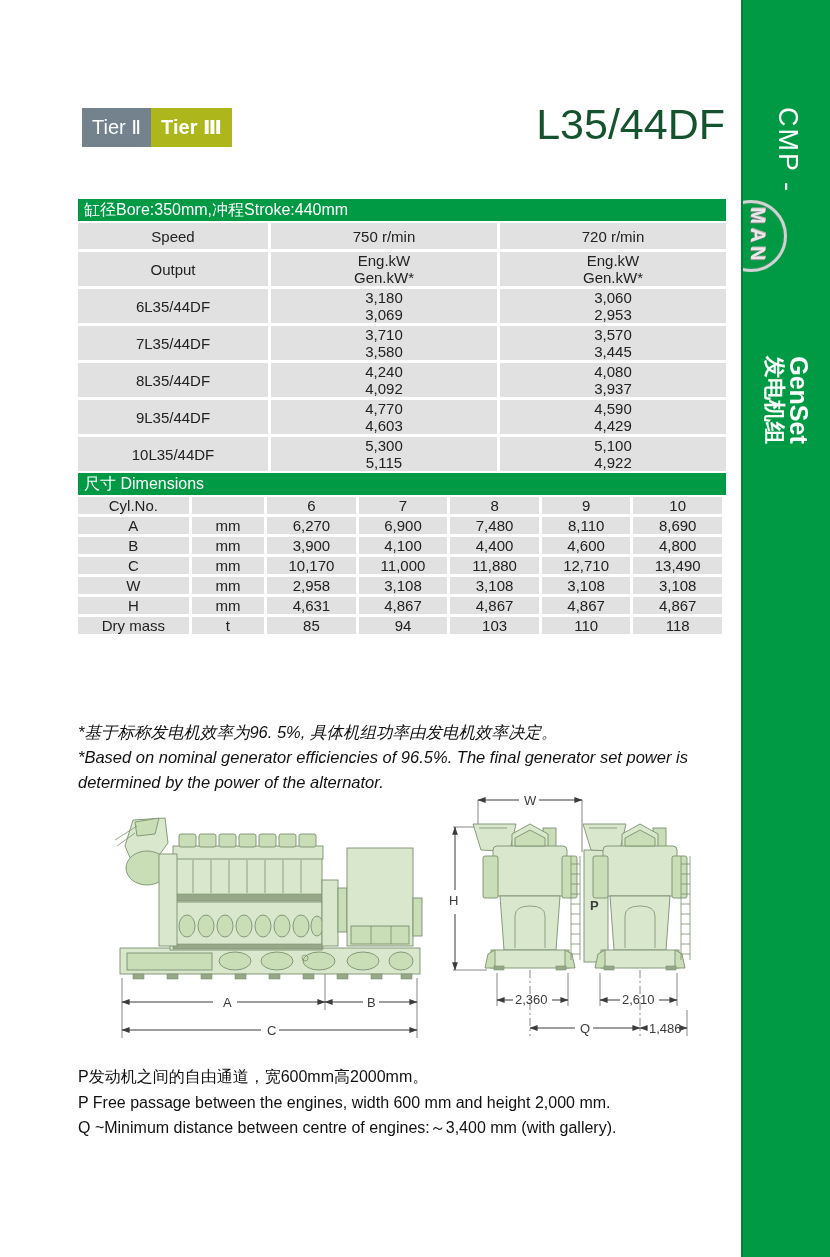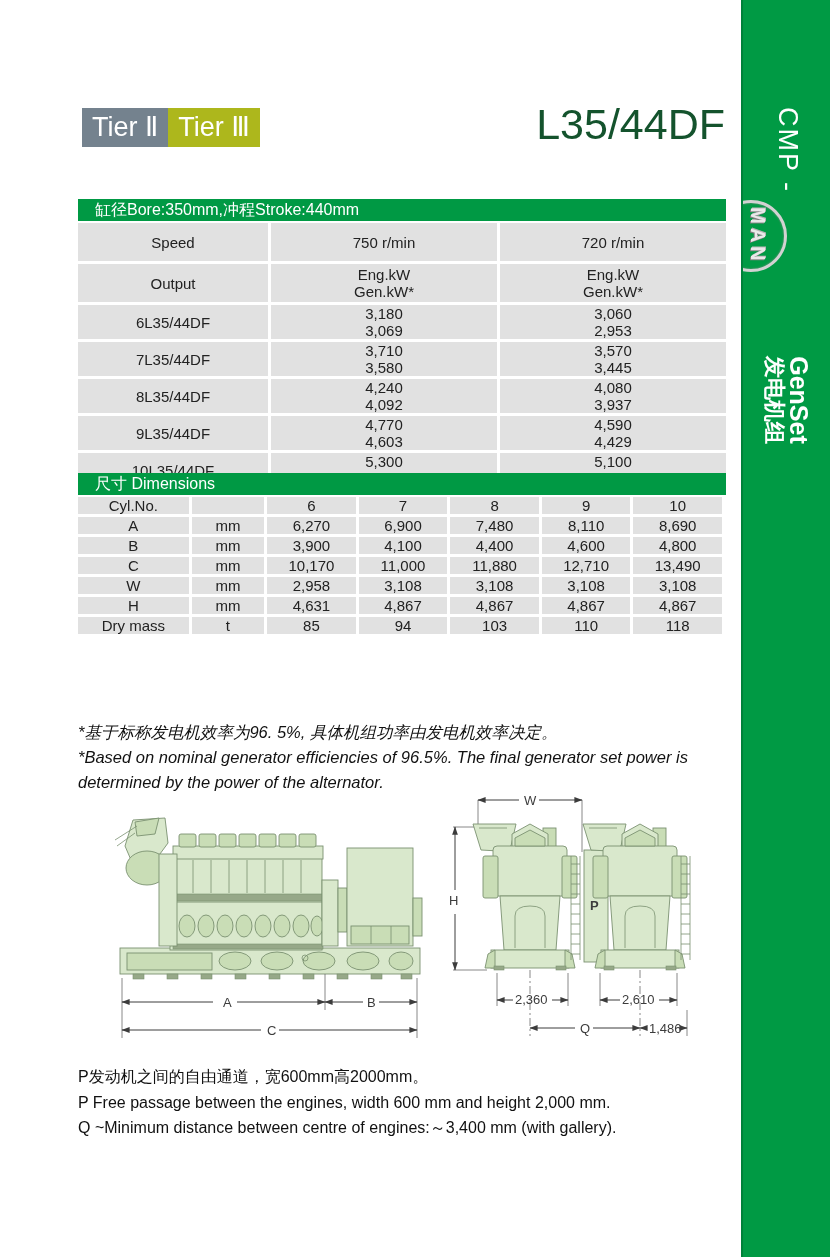--- a/index.html
+++ b/index.html
@@ -21,37 +21,37 @@
   .man-text{position:absolute;top:236px;left:14px;transform:translate(-50%,-50%) rotate(90deg);
     color:#e9e9e9;font-weight:bold;font-size:20px;letter-spacing:4px;white-space:nowrap;
     text-shadow:1px 1px 0 #7f7f7f, -1px -1px 0 #b5b5b5;}
   .genset-vertical{position:absolute;top:400px;left:50%;transform:translate(-50%,-50%) rotate(90deg);
     text-align:center;white-space:nowrap;color:#fff;line-height:1.05;}
   .genset-vertical .en{font-size:25px;font-weight:bold;display:block;}
   .genset-vertical .cn{font-size:22px;font-weight:bold;display:block;}
 
   
   .tier-badges{position:absolute;left:82px;top:108px;display:flex;height:39px;}
-  .tier-badge{color:#fff;font-size:27px;line-height:39px;padding:0 10px;white-space:nowrap;}
+  .tier-badge{color:#fff;font-size:20px;line-height:39px;padding:0 10px;white-space:nowrap;}
   .tier-badge.t2{background:var(--tier-gray);}
-  .tier-badge.t3{background:var(--tier-olive);}
+  .tier-badge.t3{background:var(--tier-olive);font-weight:bold;}
   .model-title{position:absolute;top:100px;right:105px;font-size:43px;letter-spacing:0px;color:#14532d;}
 
   
   .bar{position:absolute;left:78px;width:648px;height:22px;background:var(--green);color:#fff;
-    font-size:16px;line-height:22px;padding-left:17px;}
+    font-size:16px;line-height:22px;padding-left:6px;}
   .bar.bore{top:199px;}
   .bar.dims{top:473px;}
 
   
   table{border-collapse:separate;border-spacing:3px;position:absolute;table-layout:fixed;}
   td{background:var(--cell);text-align:center;font-size:15px;color:#222;vertical-align:middle;overflow:hidden;}
   #specTable{left:75px;top:220px;width:654px;}
   #specTable td{height:28px;}
-  #specTable tr.hrow td{height:38px;}
+  #specTable tr.hrow td{height:26px;}
   #dimTable{left:75px;top:494px;width:650px;}
   #dimTable td{height:14px;}
   .pair{display:flex;width:100%;flex-direction:column;}
   .pair span{flex:1;text-align:center;}
 
   
   .footnote{position:absolute;left:78px;top:720px;width:652px;font-style:italic;font-size:16.5px;line-height:25px;color:#111;}
   .bottom-notes{position:absolute;left:78px;top:1064px;width:660px;font-size:16px;line-height:25.5px;color:#111;}
 
   

